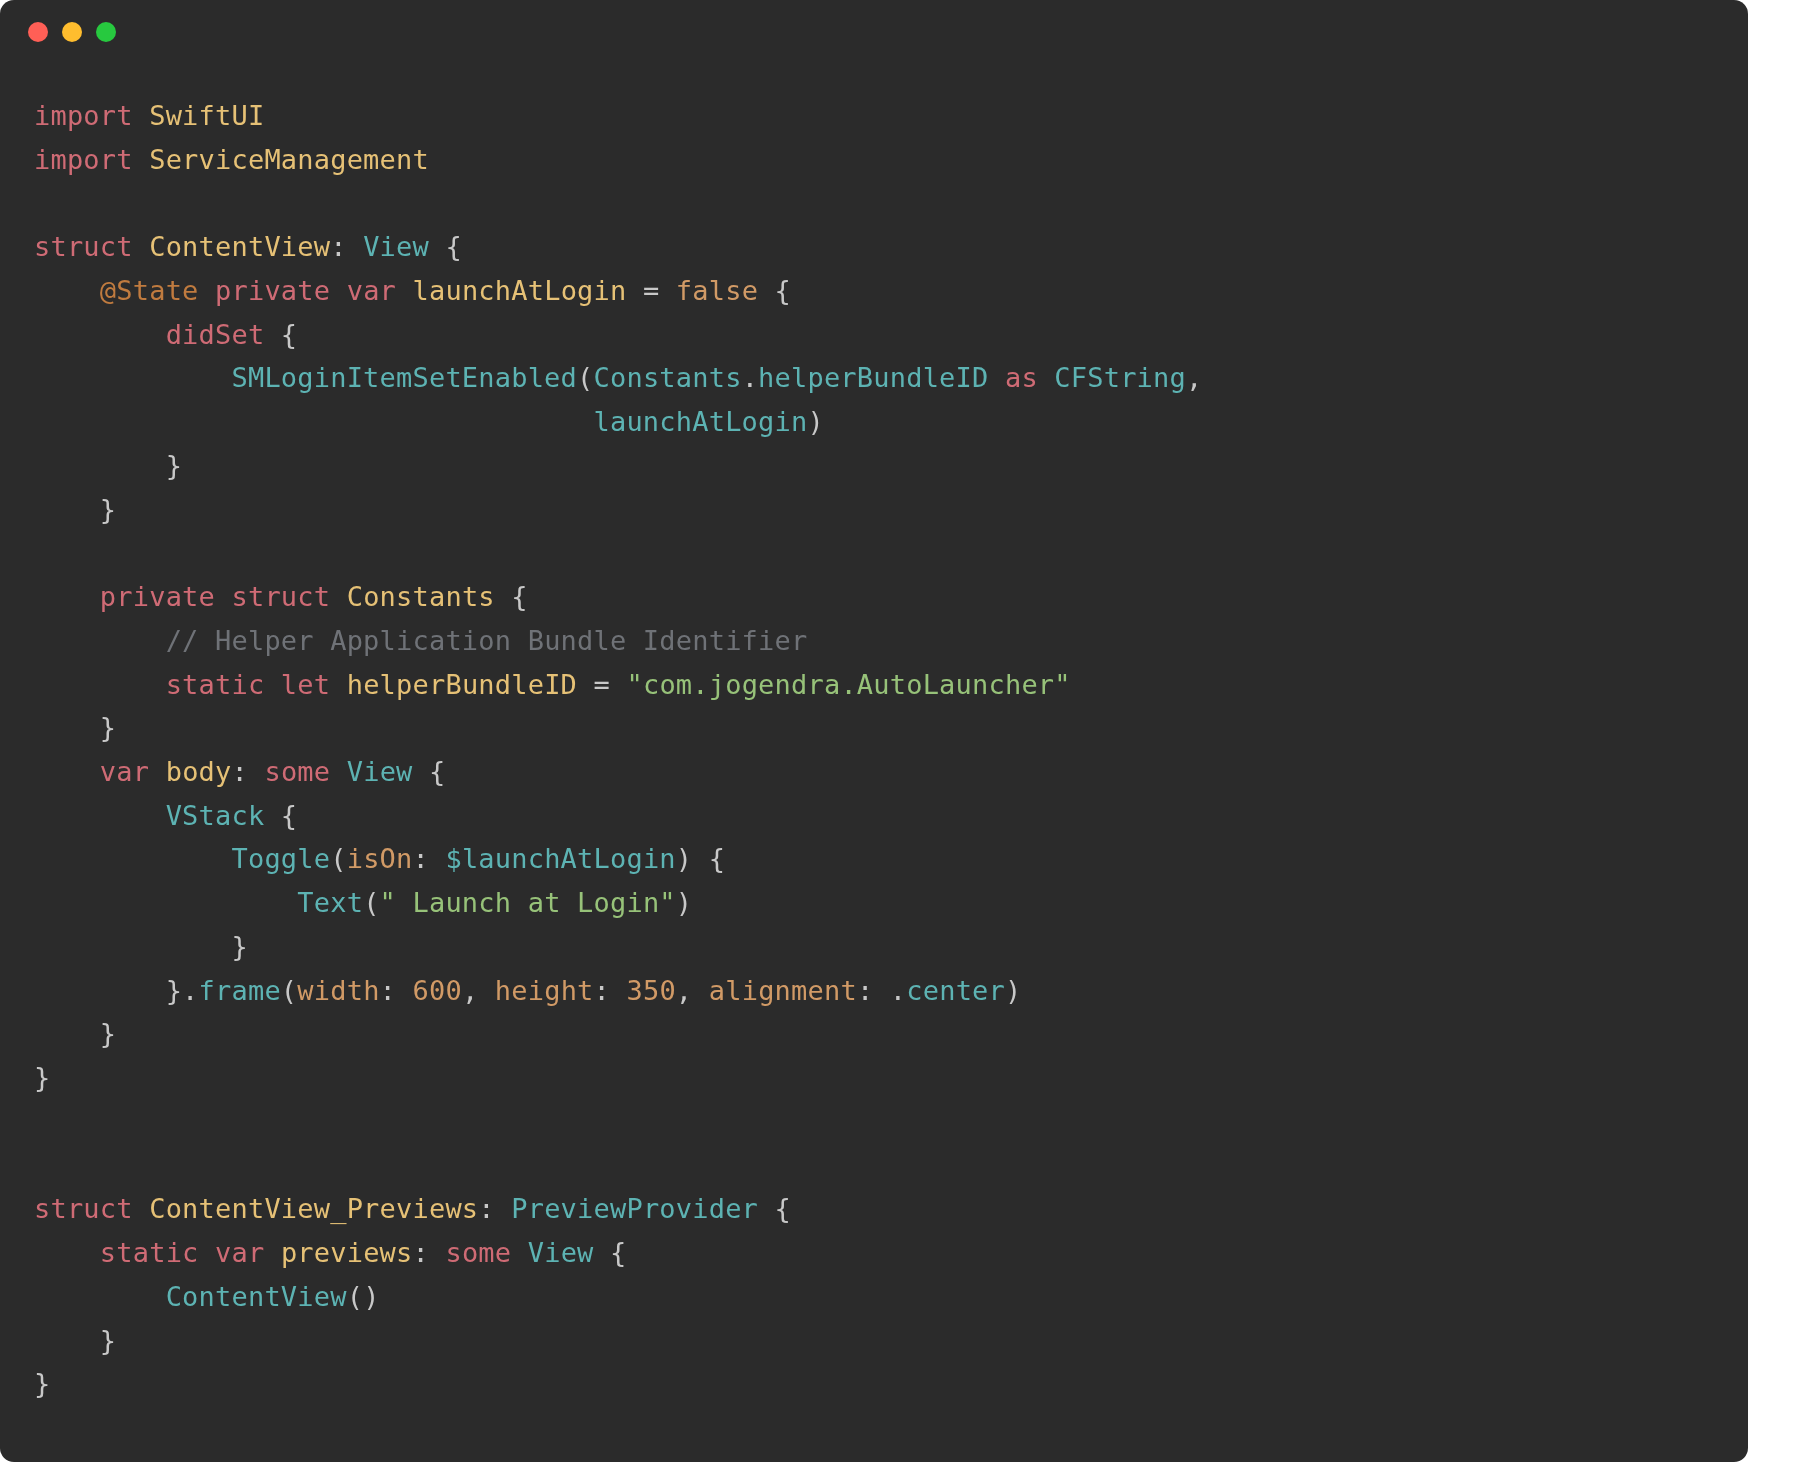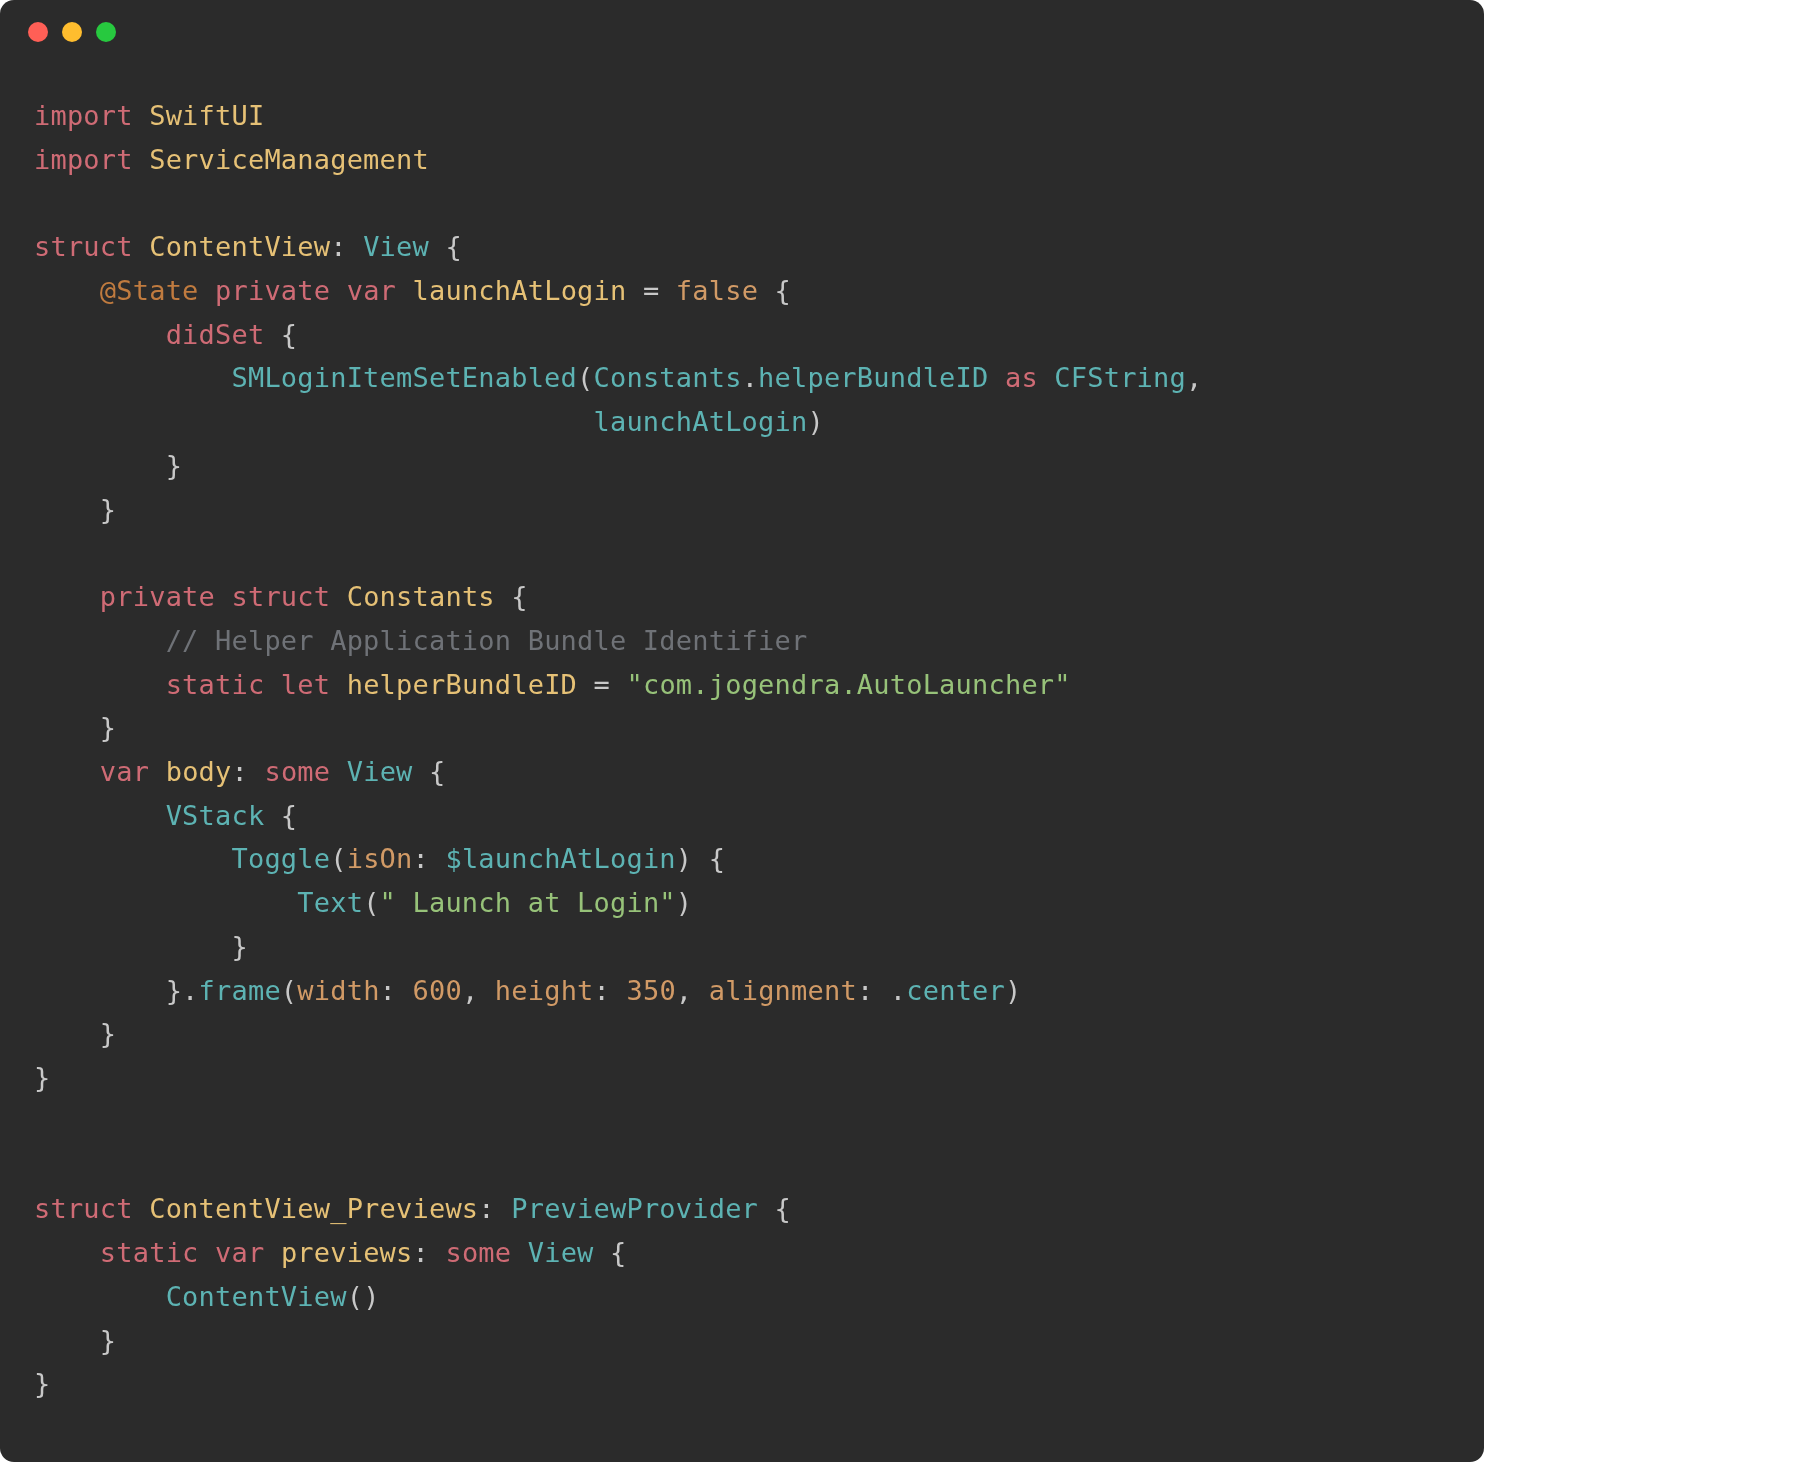--- a/index.html
+++ b/index.html
@@ -1,21 +1,21 @@
 <!DOCTYPE html>
 <html><head>
 <meta charset="utf-8">
 <style>
   html, body {
     margin: 0;
     padding: 0;
     background: #fff;
   }
   .window {
-    width: 1484px;
+    width: 1748px;
     height: 1462px;
     background: #2b2b2b;
     border-radius: 14px;
     box-sizing: border-box;
     font-family: "SF Mono", ui-monospace, Menlo, Consolas, monospace;
     font-size: 27px;
     line-height: 1.62;
     overflow: hidden;
   }
   .titlebar {

